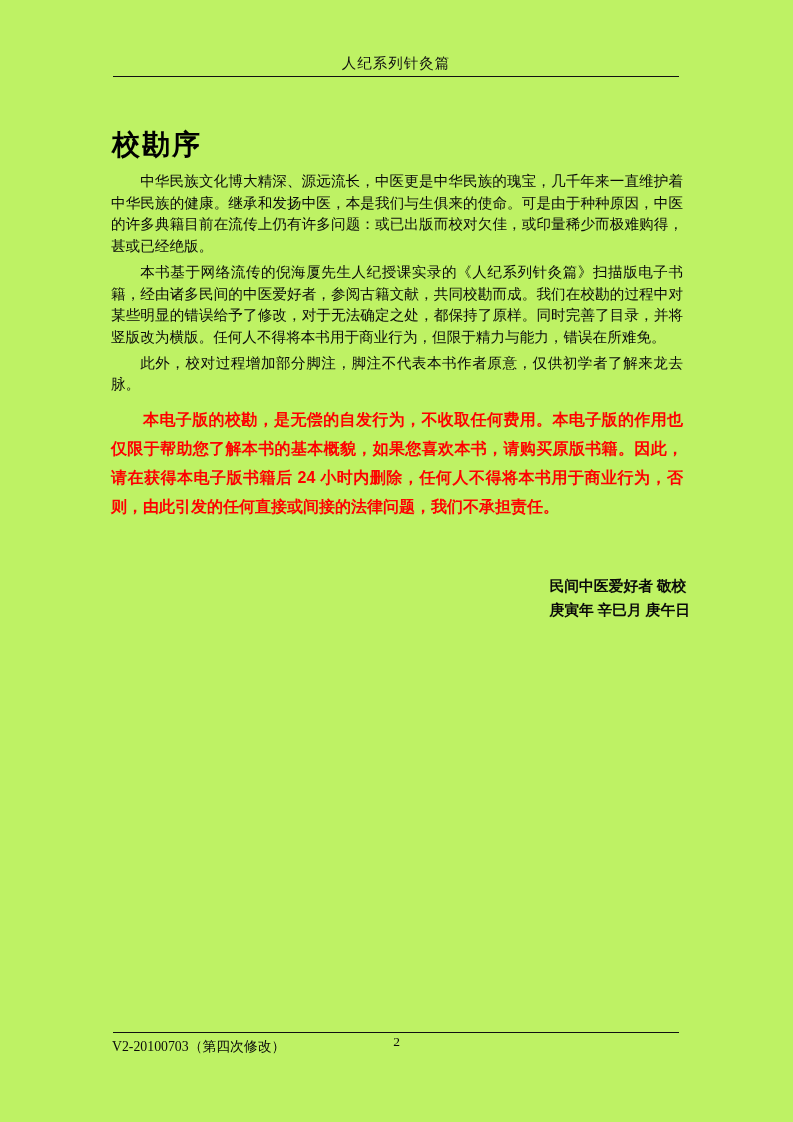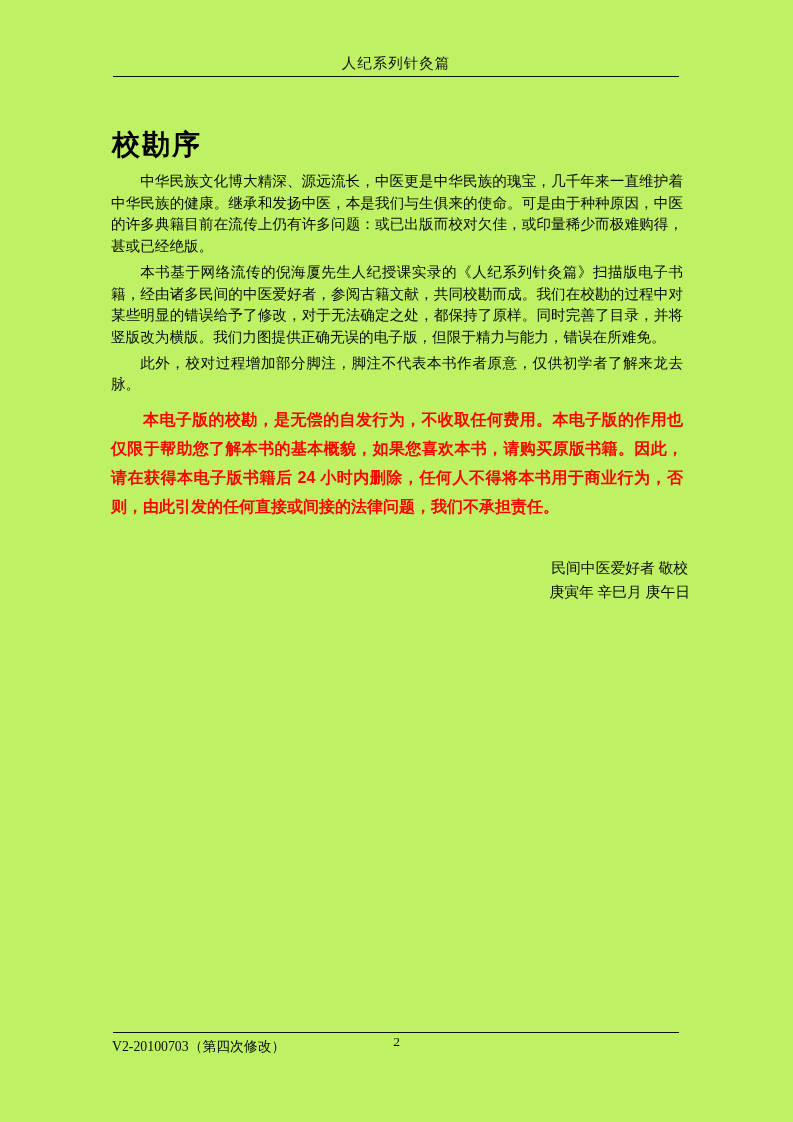--- a/index.html
+++ b/index.html
@@ -66,26 +66,27 @@
     padding-top: 9px;
     font-family: "Liberation Sans", "DejaVu Sans", sans-serif;
     font-weight: bold;
     color: #ff0000;
     line-height: 29px;
     font-size: 16px;
   }
   
   .signature {
     position: absolute;
-    top: 557px;
+    top: 575px;
     right: 103px;
-    text-align: center;
+    text-align: left;
     font-size: 14.8px;
     line-height: 23.5px;
     color: #0a0a0a;
+    font-weight: bold;
   }
   
   .footer-rule {
     position: absolute;
     top: 1032px;
     left: 113px;
     width: 566px;
     border-top: 1.6px solid #111111;
   }
   .footer-version {
@@ -111,21 +112,21 @@
 <div class="page">
 
   <div class="running-header">人纪系列针灸篇</div>
 
   <div class="header-rule"></div>
 
   <h1 class="chapter-title">校勘序</h1>
 
   <div class="body-text">
     <p>中华民族文化博大精深、源远流长，中医更是中华民族的瑰宝，几千年来一直维护着中华民族的健康。继承和发扬中医，本是我们与生俱来的使命。可是由于种种原因，中医的许多典籍目前在流传上仍有许多问题：或已出版而校对欠佳，或印量稀少而极难购得，甚或已经绝版。</p>
-    <p>本书基于网络流传的倪海厦先生人纪授课实录的《人纪系列针灸篇》扫描版电子书籍，经由诸多民间的中医爱好者，参阅古籍文献，共同校勘而成。我们在校勘的过程中对某些明显的错误给予了修改，对于无法确定之处，都保持了原样。同时完善了目录，并将竖版改为横版。我们力图提供正确无误的电子版，但限于精力与能力，错误在所难免。</p>
+    <p>本书基于网络流传的倪海厦先生人纪授课实录的《人纪系列针灸篇》扫描版电子书籍，经由诸多民间的中医爱好者，参阅古籍文献，共同校勘而成。我们在校勘的过程中对某些明显的错误给予了修改，对于无法确定之处，都保持了原样。同时完善了目录，并将竖版改为横版。任何人不得将本书用于商业行为，但限于精力与能力，错误在所难免。</p>
     <p>此外，校对过程增加部分脚注，脚注不代表本书作者原意，仅供初学者了解来龙去脉。</p>
     <p class="notice">本电子版的校勘，是无偿的自发行为，不收取任何费用。本电子版的作用也仅限于帮助您了解本书的基本概貌，如果您喜欢本书，请购买原版书籍。因此，请在获得本电子版书籍后 24 小时内删除，任何人不得将本书用于商业行为，否则，由此引发的任何直接或间接的法律问题，我们不承担责任。</p>
   </div>
 
   <div class="signature">
     <div>民间中医爱好者 敬校</div>
     <div>庚寅年 辛巳月 庚午日</div>
   </div>
 
   <div class="footer-rule"></div>

